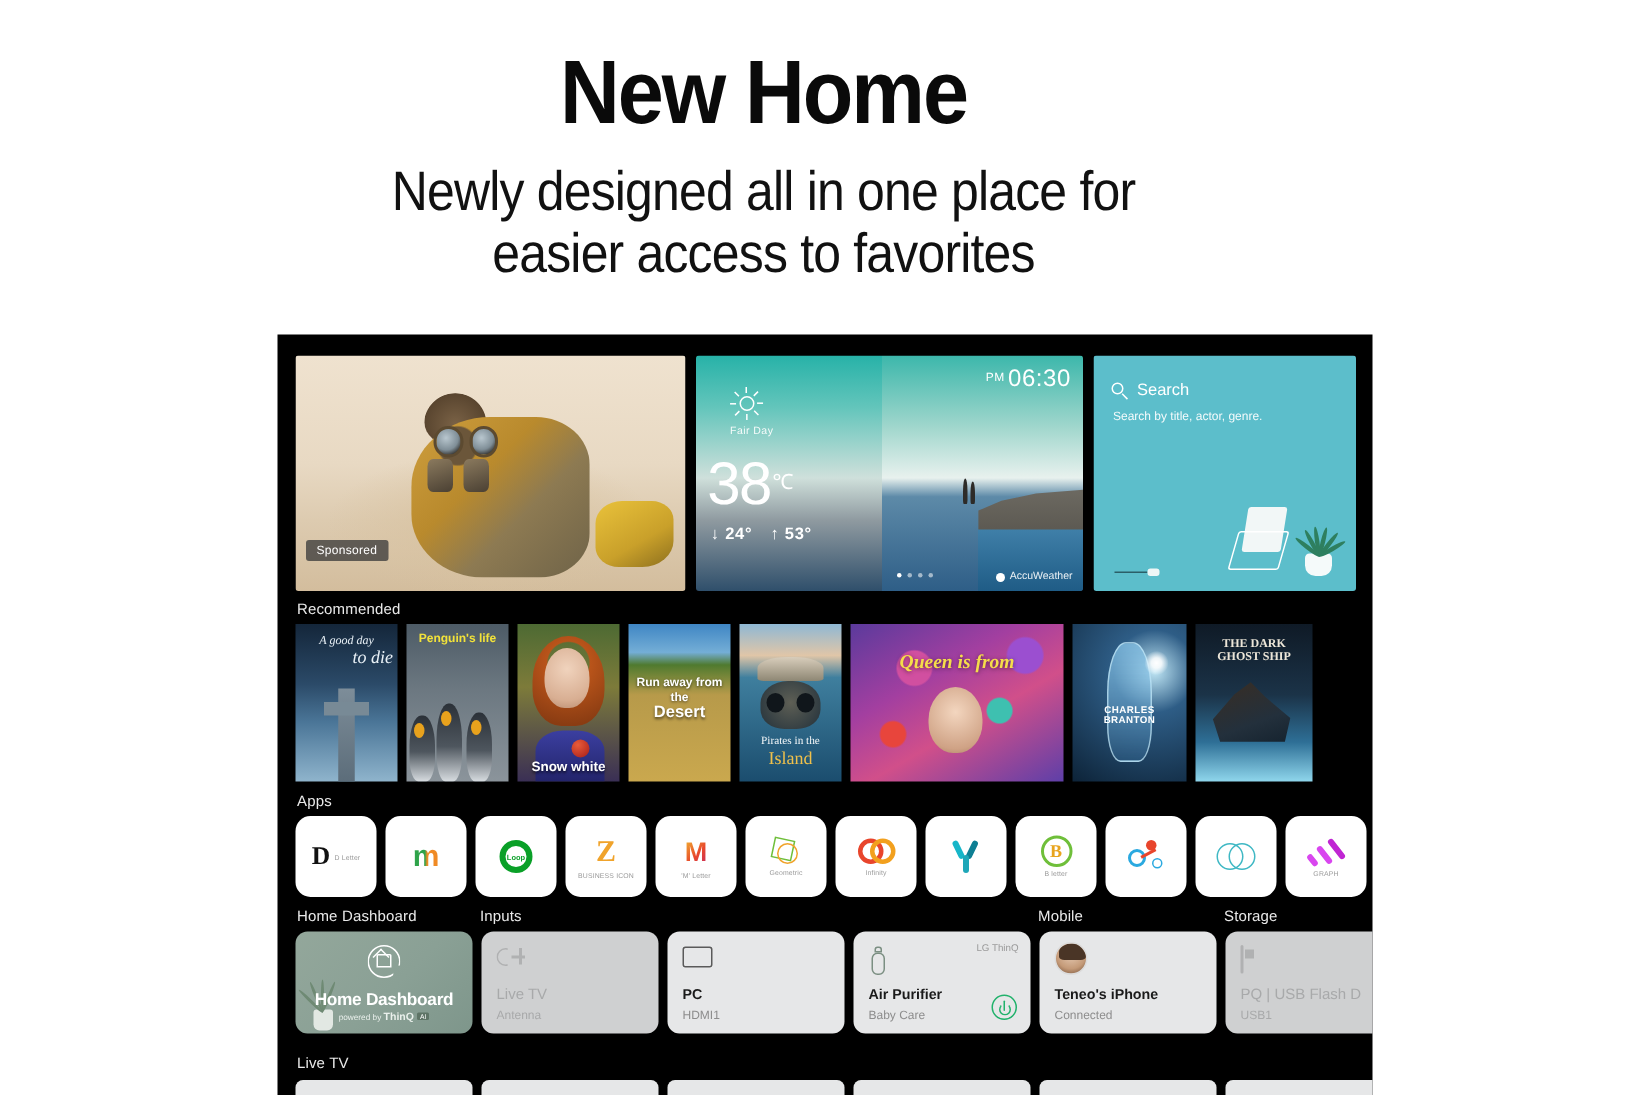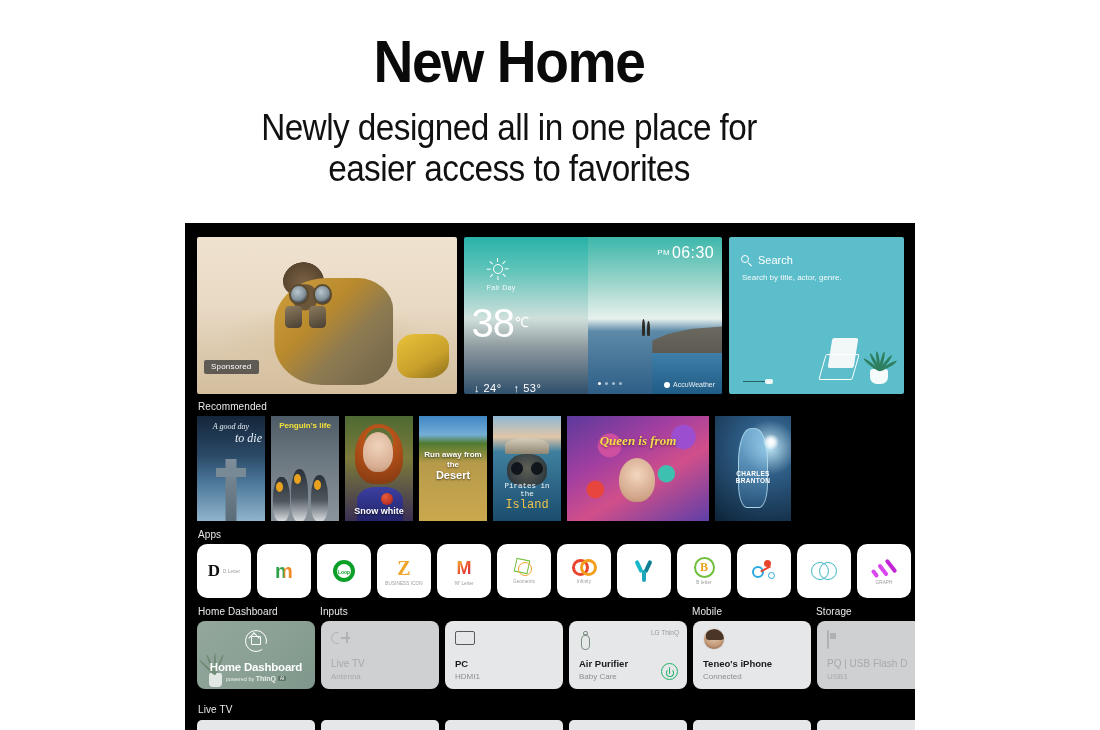--- a/index.html
+++ b/index.html
@@ -104,21 +104,21 @@
   .w-sun .core { position: absolute; left: 5px; top: 5px; width: 10px; height: 10px;
     border: 1.4px solid #fff; border-radius: 50%; }
   .w-sun .ray { position: absolute; left: 9.3px; top: -1px; width: 1.4px; height: 4px;
     background: #fff; transform-origin: 0.7px 11px; }
   .w-cond { position: absolute; left: 12%; top: 30%; width: 36%; text-align: center;
     color: rgba(255,255,255,0.92); font-size: 7px; letter-spacing: 0.3px; }
   .w-temp { position: absolute; left: 6%; top: 42%; color: #fff;
     font-size: 40px; font-weight: 300; letter-spacing: -1px; line-height: 1; }
   .w-temp .unit { font-size: 14px; vertical-align: 10px; margin-left: 1px; }
   .w-minmax { position: absolute; left: 8%; top: 72%; color: #fff;
-    font-size: 11px; font-weight: 400; letter-spacing: 0.5px; margin-top: 32px; }
+    font-size: 11px; font-weight: 700; letter-spacing: 0.5px; }
   .w-minmax span { margin-right: 12px; }
   .w-dots { position: absolute; left: 52%; bottom: 9px; display: flex; gap: 4px; }
   .w-dots i { width: 3px; height: 3px; border-radius: 50%; background: rgba(255,255,255,0.55); }
   .w-dots i.on { background: #fff; }
   .w-accu { position: absolute; right: 7px; bottom: 6px; color: rgba(255,255,255,0.9);
     font-size: 7px; display: flex; align-items: center; gap: 3px; }
   .w-accu .dot { width: 6px; height: 6px; border-radius: 50%; background: #fff; }
 
   
   .s-bg { position: absolute; inset: 0; background: #5cbecb; }
@@ -196,21 +196,21 @@
 
   .p5 { background: linear-gradient(180deg, #8fb8d4 0%, #e0c6a8 20%, #3f7f9e 34%, #1b4d6e 100%); }
   .p5 .isle { position: absolute; left: 12px; top: 22px; width: 44px; height: 16px;
     background: linear-gradient(180deg, #d8cdbb, #8e8774); border-radius: 46% 46% 10% 10%; }
   .p5 .skull { position: absolute; left: 14px; top: 38px; width: 40px; height: 32px;
     background: radial-gradient(circle at 50% 45%, #5e5f55 0%, #2e3a40 80%);
     border-radius: 46% 46% 40% 40%; }
   .p5 .skull::before, .p5 .skull::after { content:''; position:absolute; top:8px; width:12px; height:13px;
     background:#10161b; border-radius:50%; }
   .p5 .skull::before { left: 4px; } .p5 .skull::after { right: 4px; }
-  .p5 .ptitle { bottom: 9px; color: #f2f6f8; font-family: Liberation Mono, monospace; font-size: 7.5px; }
+  .p5 .ptitle { bottom: 9px; color: #f2f6f8; font-family: Liberation Serif, serif; font-size: 7.5px; }
   .p5 .big { display: block; font-size: 12px; color: #f0c14b; }
 
   .p6 { background:
       radial-gradient(circle at 30% 28%, #d14fa0 0 9%, rgba(0,0,0,0) 10%),
       radial-gradient(circle at 70% 55%, #3ec0b0 0 7%, rgba(0,0,0,0) 8%),
       radial-gradient(circle at 20% 70%, #e8453c 0 6%, rgba(0,0,0,0) 7%),
       radial-gradient(circle at 82% 20%, #9b4fd0 0 8%, rgba(0,0,0,0) 9%),
       linear-gradient(150deg, #5b3a9c 0%, #a33fa0 35%, #d14f8a 60%, #5e3fa8 100%);
     width: 142px; }
   .p6 .face { position: absolute; left: 52px; top: 42px; width: 36px; height: 44px;
@@ -530,20 +530,27 @@
         <div class="face"></div>
         <div class="ptitle">Queen is from</div>
       </div>
 
       <div class="poster p7">
         <div class="body"></div>
             <div class="flare"></div>
         <div class="ptitle">CHARLES BRANTON</div>
       </div>
 
+      <div class="poster p8">
+        <div class="ship"></div>
+        <div class="ptitle">
+          <span>THE DARK</span>
+          <span class="big">GHOST SHIP</span>
+        </div>
+      </div>
     </div>
 
     <div class="sec-label apps-label">Apps</div>
     <div class="apps-row">
 
       <div class="app app-d">
         <span class="ic-dletter">D</span>
         <span class="aname">D Letter</span>
       </div>
 

